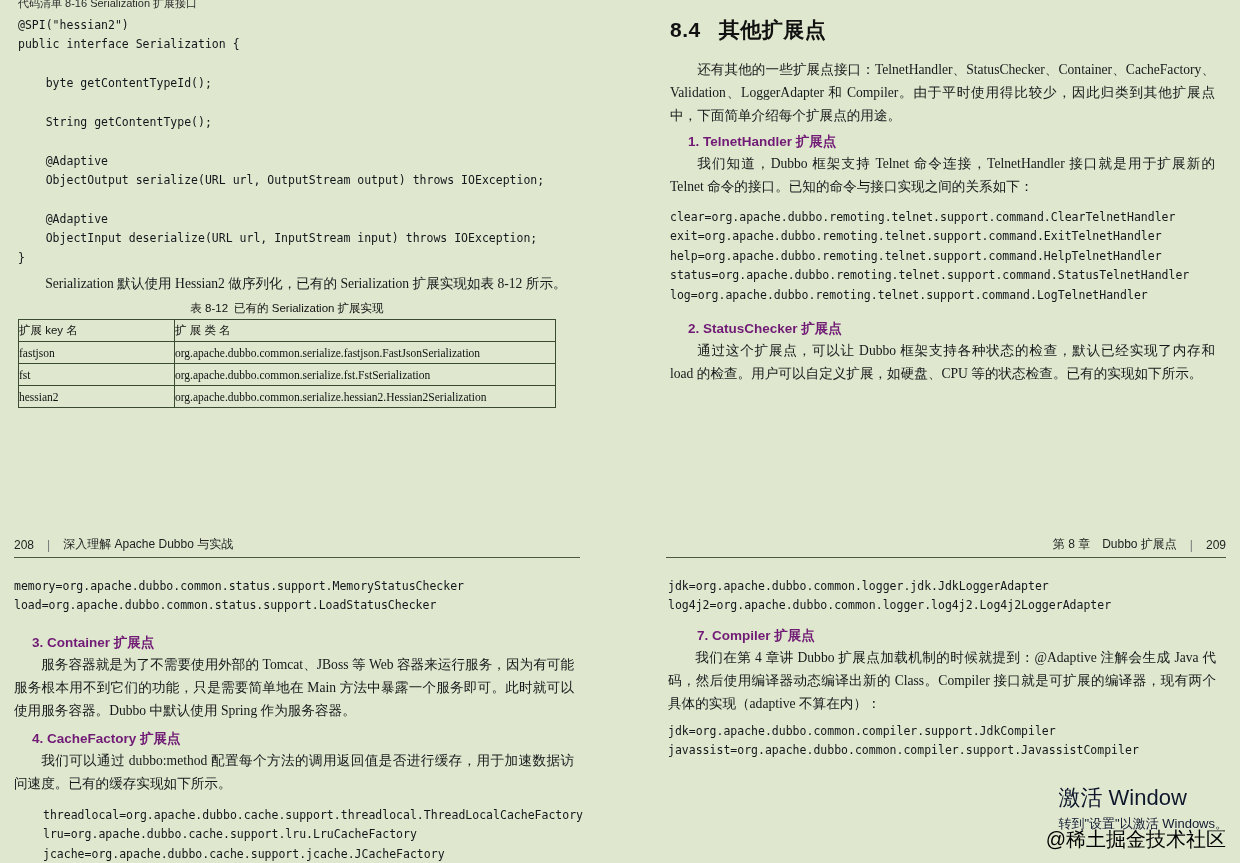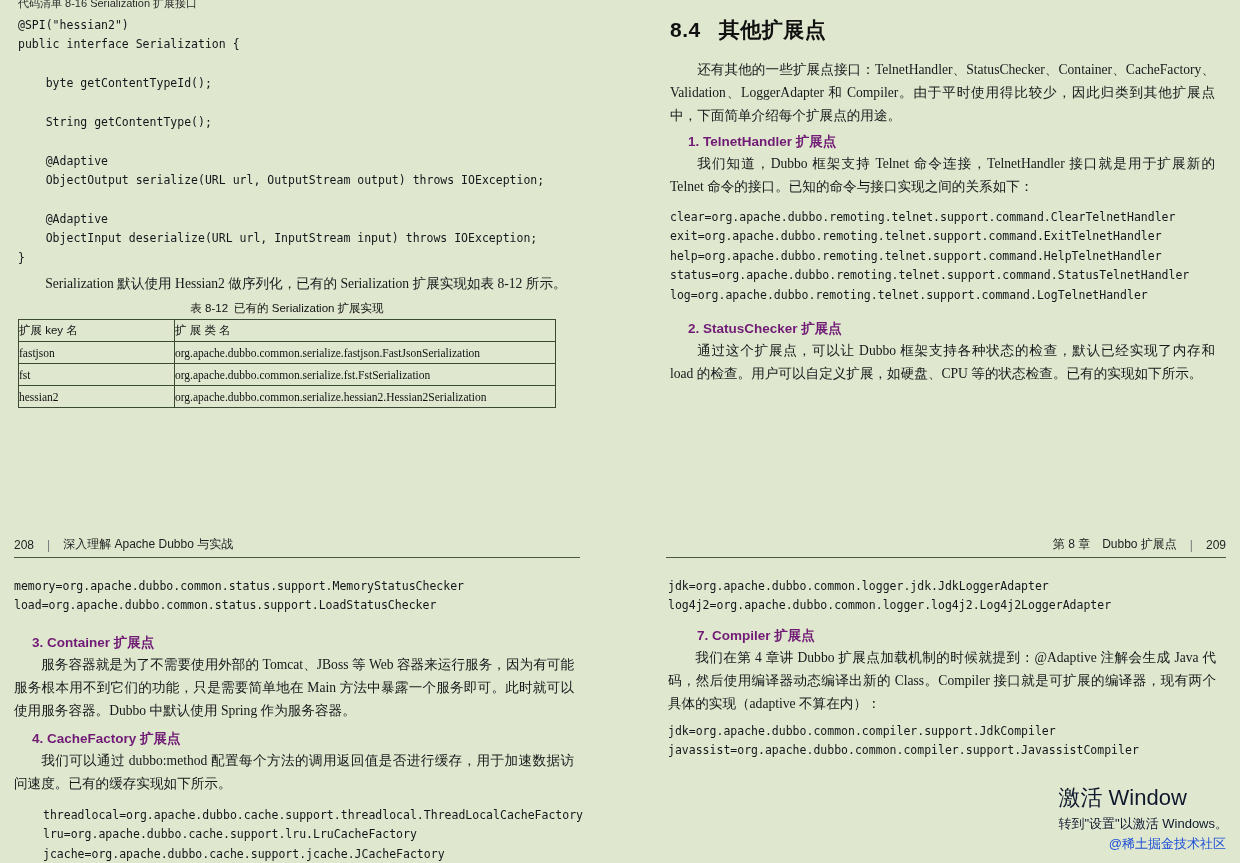--- a/index.html
+++ b/index.html
@@ -122,22 +122,22 @@
     font-size: 13px;
     display: block;
     text-align: right;
     margin-top: 2px;
   }
   .wm-brand {
     position: absolute;
     right: 14px;
     bottom: 10px;
     font-family: "Liberation Sans", sans-serif;
-    font-size: 13px;
-    color: #1d4ed8;
+    font-size: 20px;
+    color: #000000;
     white-space: nowrap;
   }
   .clip-top {
     position: absolute;
     top: -4px;
     left: 18px;
     font-family: "Liberation Sans", sans-serif;
     font-size: 11px;
     color: #2b2b2b;
     white-space: nowrap;

